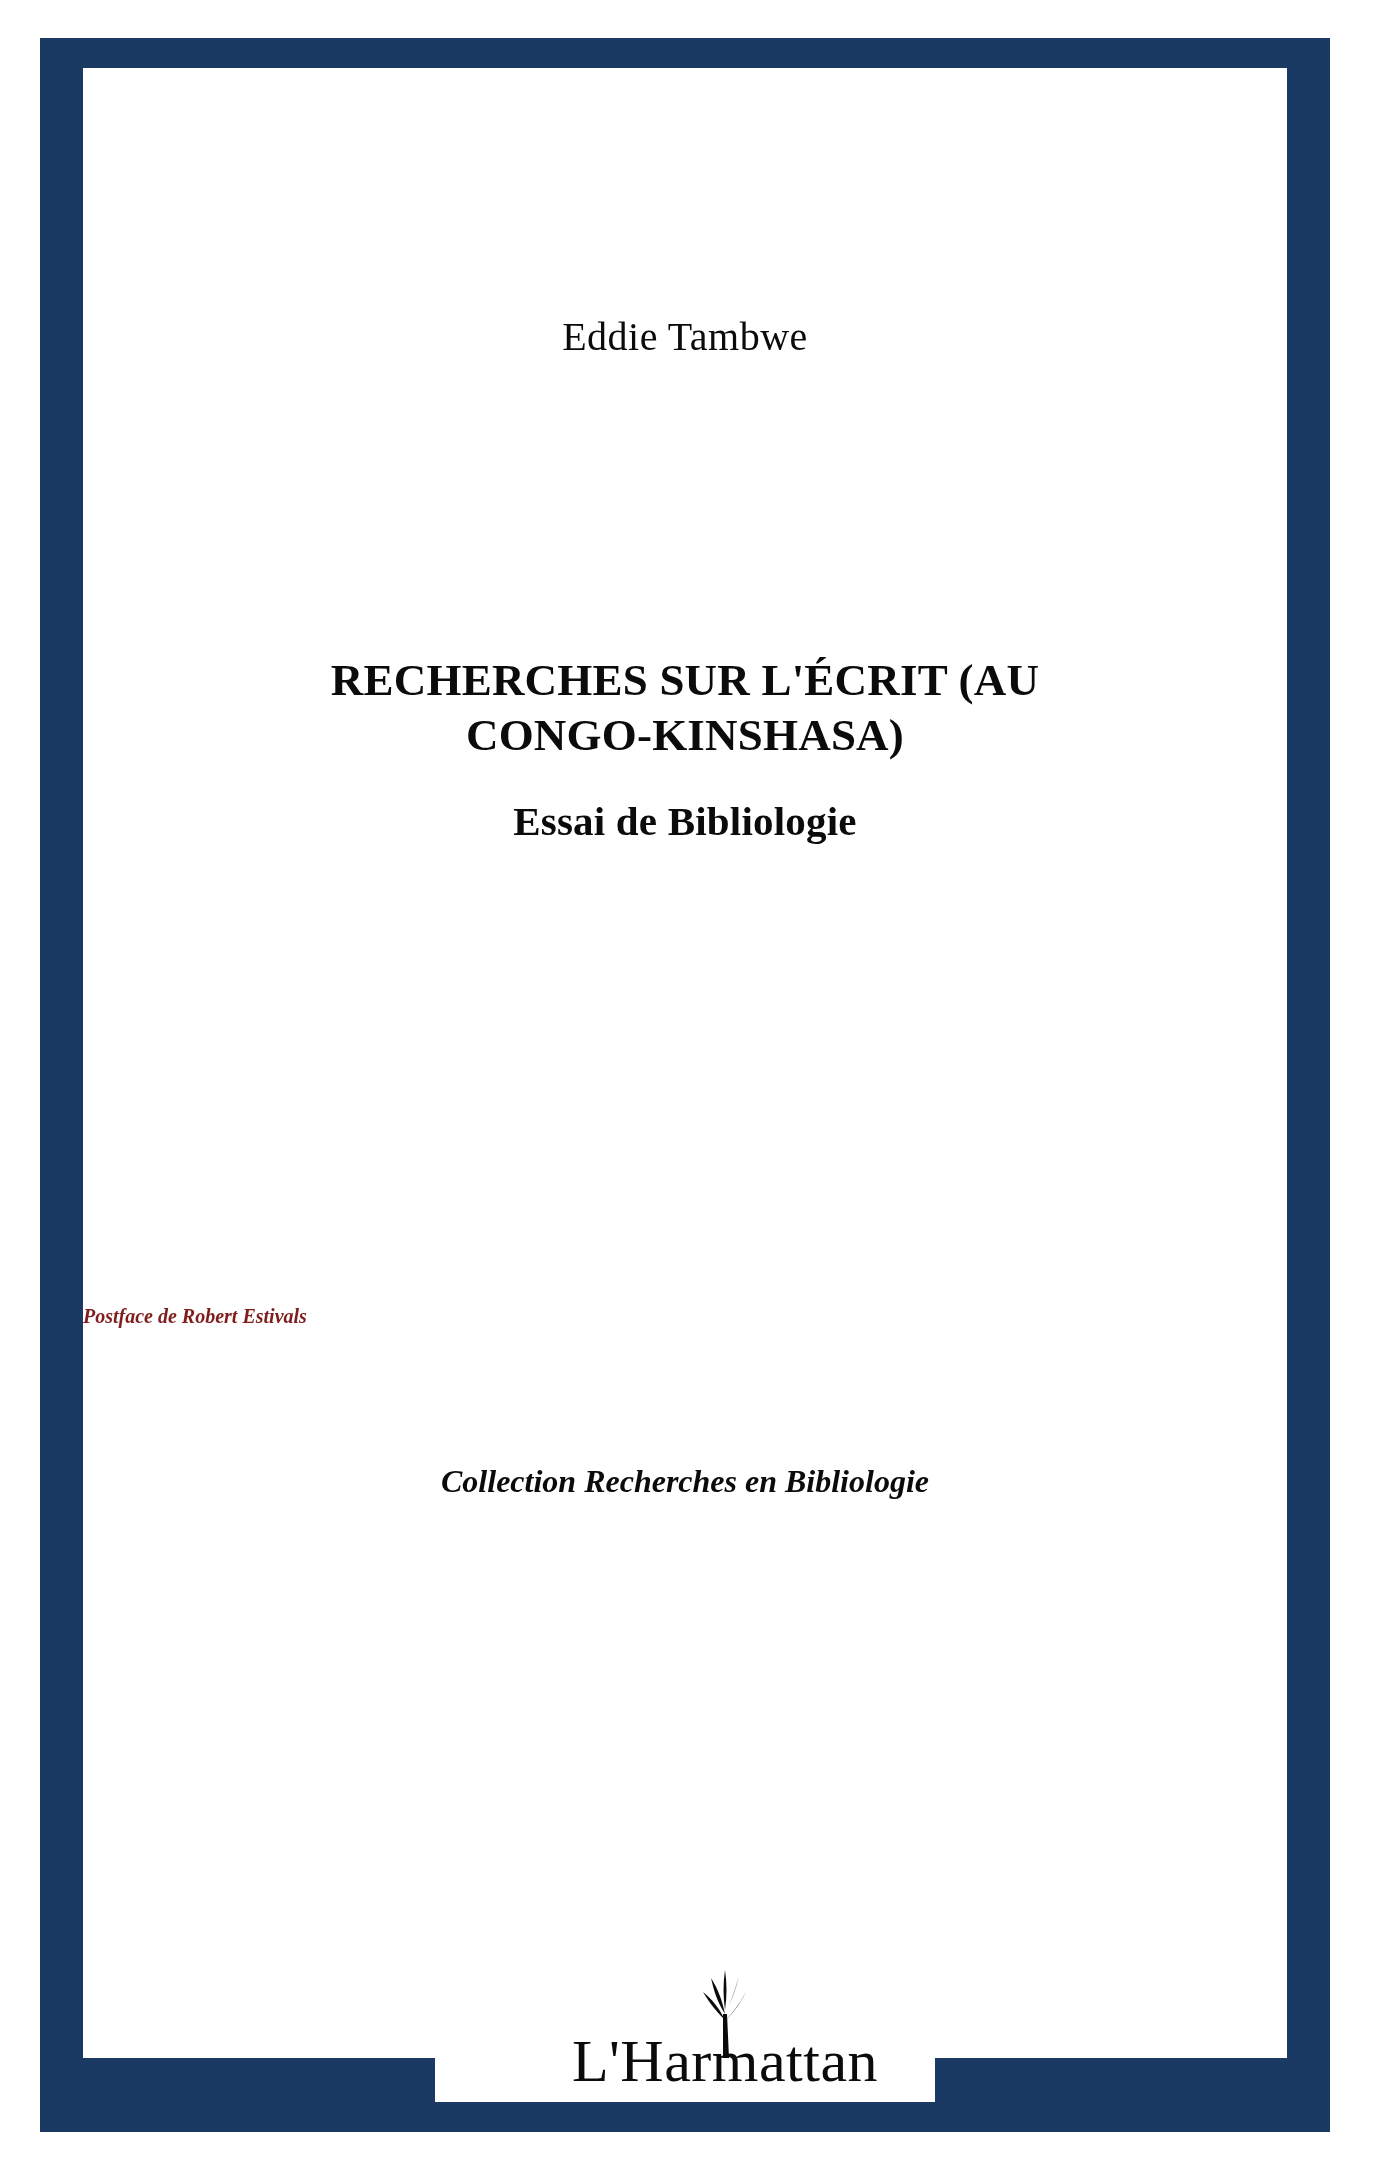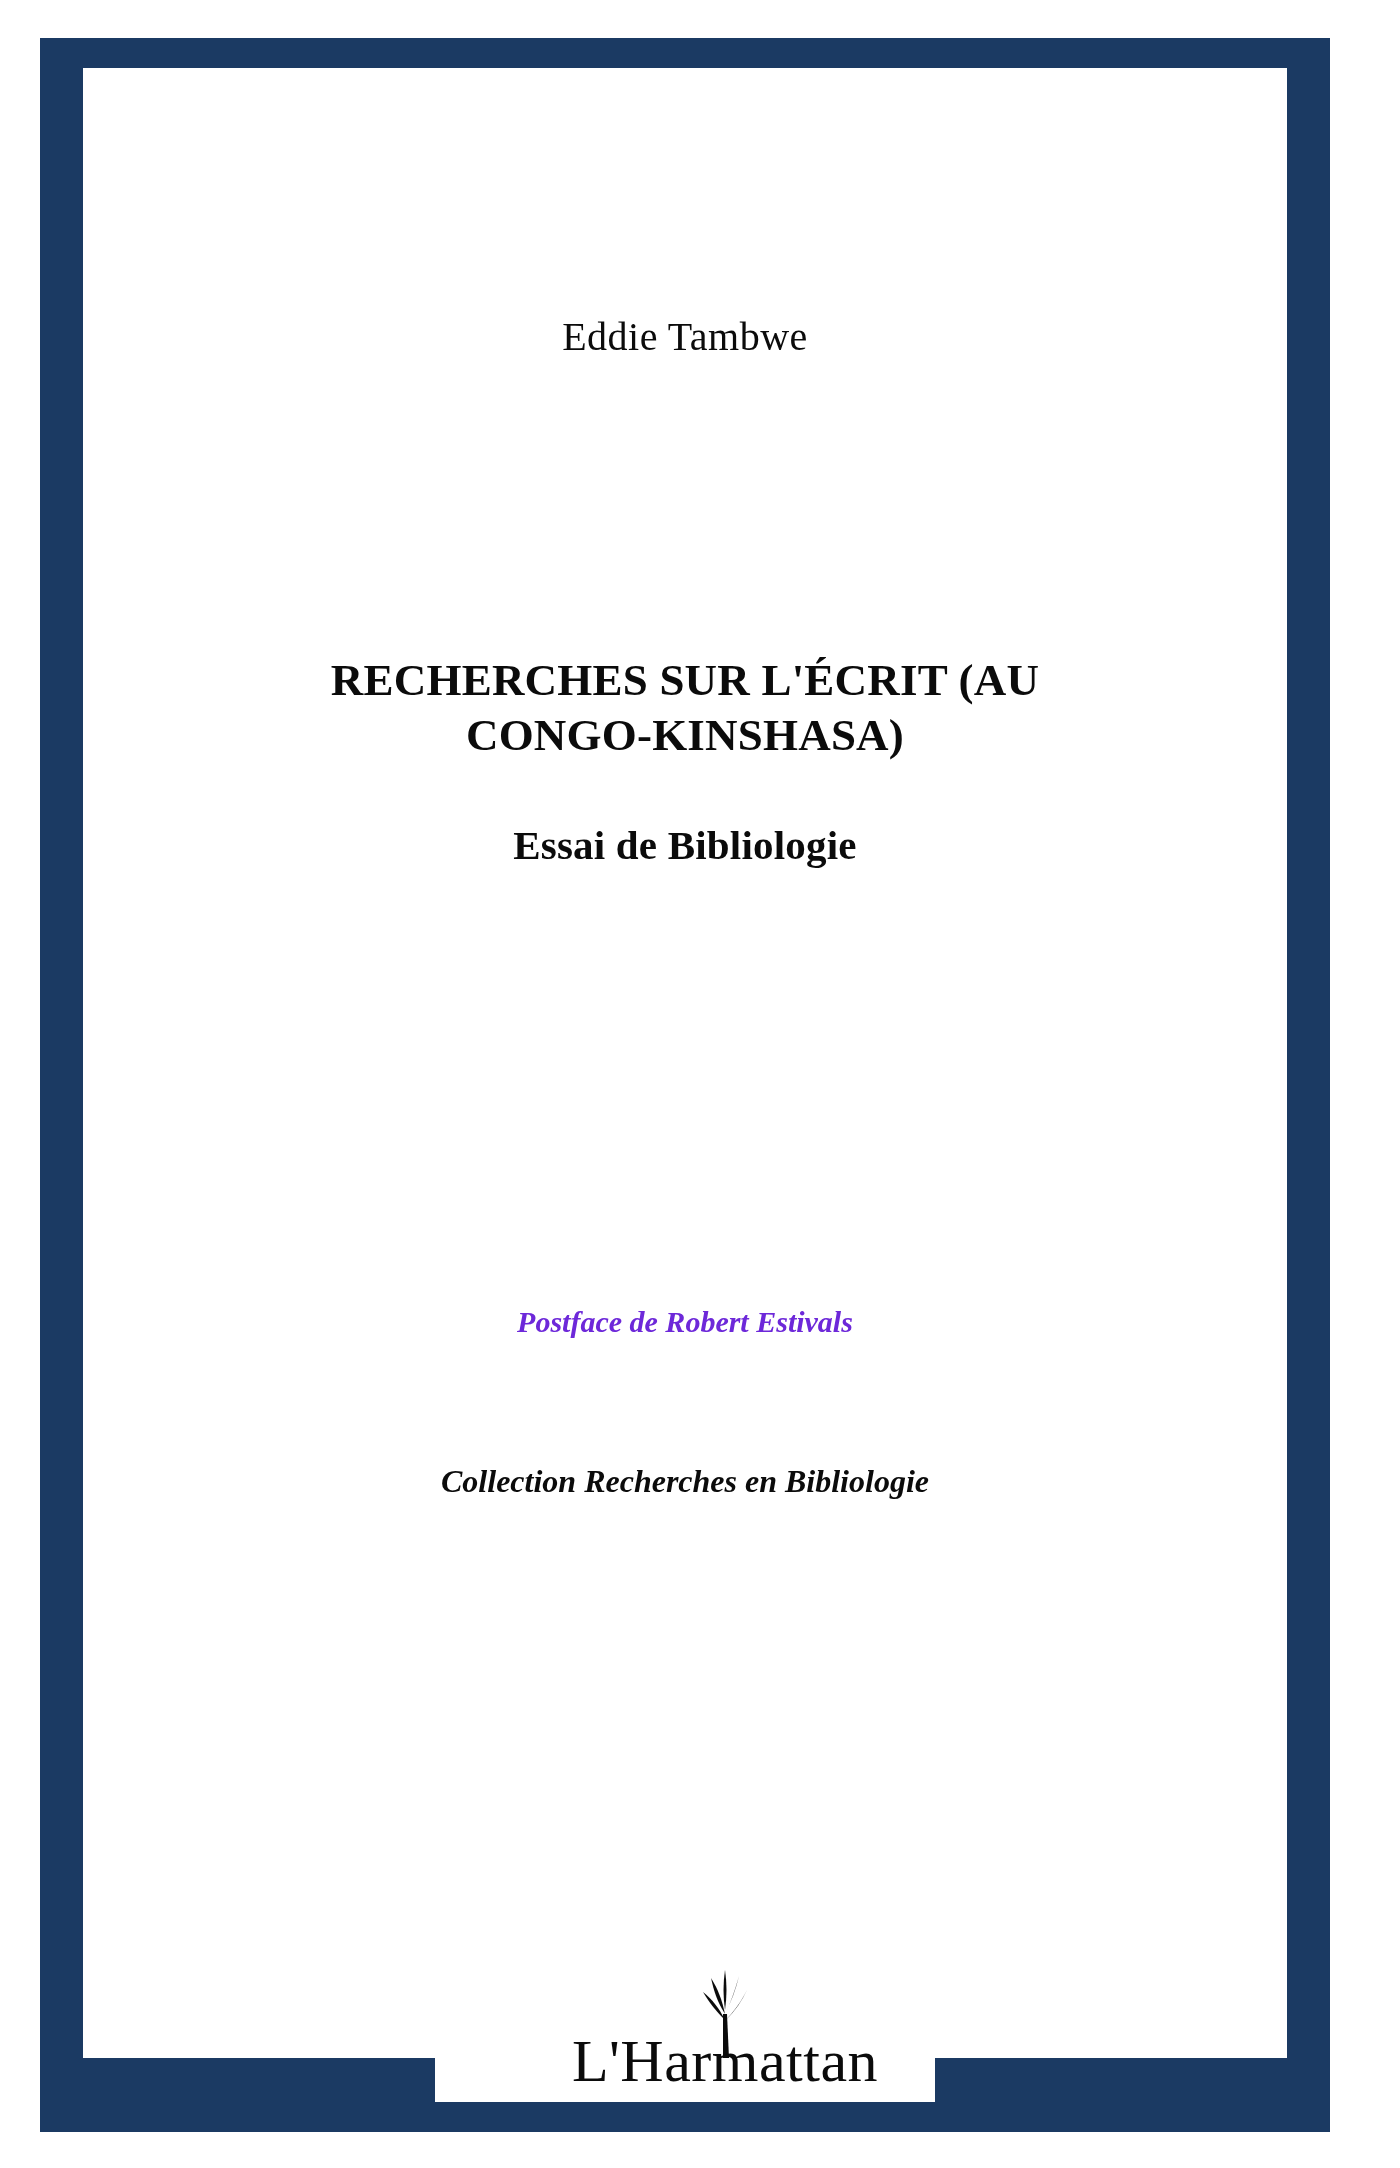--- a/index.html
+++ b/index.html
@@ -73,37 +73,37 @@
 
   .title-main {
     font-size: 45px;
     font-weight: bold;
     line-height: 1.22;
     color: #0b0b0b;
     letter-spacing: 0.2px;
   }
 
   .subtitle {
-    margin-top: 58px;
+    margin-top: 34px;
     font-size: 41px;
     font-weight: bold;
     color: #0b0b0b;
     letter-spacing: 0.2px;
   }
 
   .postface {
     position: absolute;
     left: 0;
     right: 0;
     top: 1237px;
-    text-align: center;
-    font-size: 30px;
+    text-align: left;
+    font-size: 20px;
     font-style: italic;
     font-weight: bold;
-    color: #6d28d9;
+    color: #7f1d1d;
   }
 
   .collection {
     position: absolute;
     left: 0;
     right: 0;
     top: 1395px;
     text-align: center;
     font-size: 32px;
     font-style: italic;

